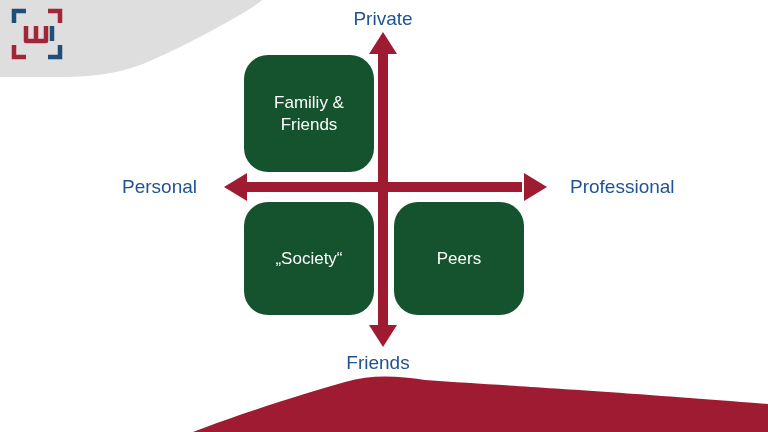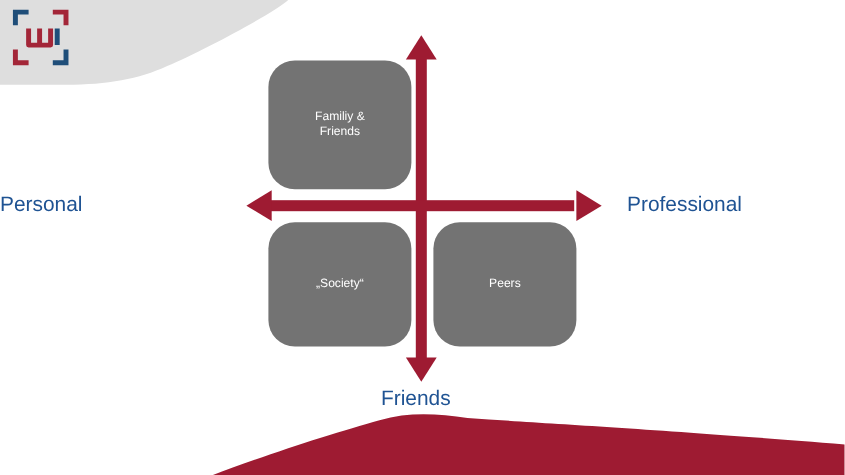--- a/index.html
+++ b/index.html
@@ -18,45 +18,45 @@
     width: 768px; height: 432px;
     pointer-events: none;
   }
   .logo {
     position: absolute;
     left: 10px; top: 7px;
     width: 54px; height: 54px;
   }
   .quadrant {
     position: absolute;
-    background: #737373;
+    background: #14532d;
     border-radius: 24px;
     display: flex;
     align-items: center;
     justify-content: center;
     text-align: center;
     color: #ffffff;
-    font-size: 11px;
+    font-size: 17px;
     line-height: 1.25;
   }
   .quadrant .q-label { white-space: pre-line; }
   .q-top-left     { left: 244px; top: 55px;  width: 130px; height: 117px; }
   .q-top-right    { left: 394px; top: 55px;  width: 130px; height: 117px; }
   .q-bottom-left  { left: 244px; top: 202px; width: 130px; height: 113px; }
   .q-bottom-right { left: 394px; top: 202px; width: 130px; height: 113px; justify-content: center; }
   .axis-label {
     position: absolute;
     color: #1F5393;
     font-size: 19px;
     line-height: 22px;
     white-space: nowrap;
   }
   .axis-top    { left: 283px; top: 8px;   width: 200px; text-align: center; }
   .axis-bottom { left: 278px; top: 352px; width: 200px; text-align: center; }
-  .axis-left   { left: 0px;   top: 176px; width: 197px; }
+  .axis-left   { left: 0px;   top: 176px; width: 197px; text-align: right; }
   .axis-right  { left: 570px; top: 176px; width: 198px; text-align: left; }
 </style>
 </head>
 <body>
 
 <div class="slide">
 
   <svg class="decor-svg" viewBox="0 0 768 432" aria-hidden="true">
     <path d="M 0 0 L 262 0 C 252 10 185 46 152 60 C 126 72 98 77 60 77 L 0 77 Z" fill="#DEDEDE"></path>
     <path d="M 193 432 C 240 414 305 393 345 382 C 372 374 398 376 425 380 C 510 386 580 389 768 404 L 768 432 Z" fill="#9E1B32"></path>
@@ -88,17 +88,18 @@
     <span class="q-label">Familiy &amp;
 Friends</span>
   </div>
   <div class="quadrant q-bottom-left">
     <span class="q-label">„Society“</span>
   </div>
   <div class="quadrant q-bottom-right">
     <span class="q-label">Peers</span>
   </div>
 
+  <div class="axis-label axis-top">Private</div>
   <div class="axis-label axis-bottom">Friends</div>
   <div class="axis-label axis-left">Personal</div>
   <div class="axis-label axis-right">Professional</div>
 
 </div>
 
 </body></html>

